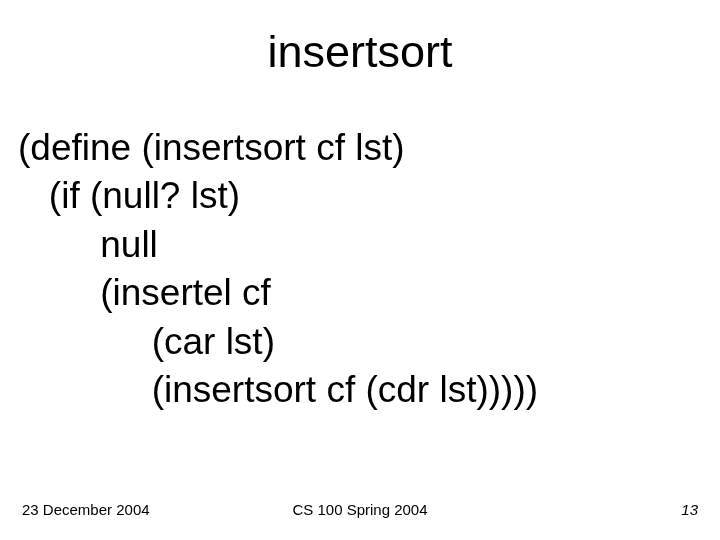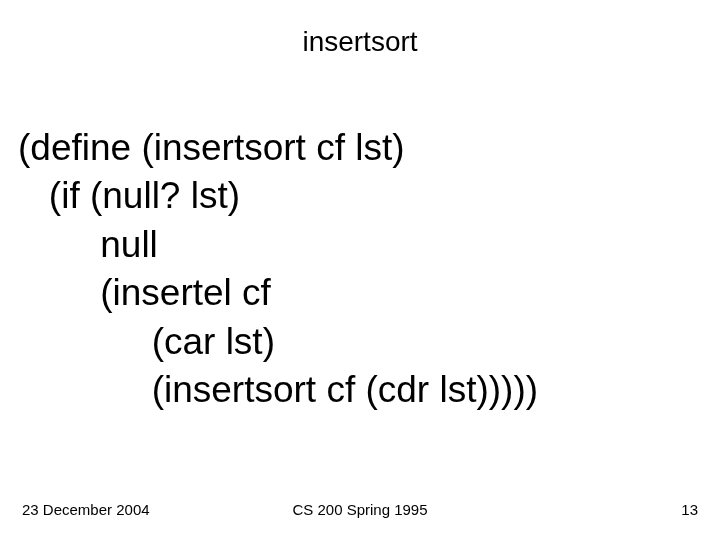--- a/index.html
+++ b/index.html
@@ -11,21 +11,21 @@
     color: #000000;
     position: relative;
     overflow: hidden;
   }
   .title {
     position: absolute;
     top: 26px;
     left: 0;
     width: 100%;
     text-align: center;
-    font-size: 28px;
+    font-size: 45px;
     font-weight: 400;
   }
   .code-block {
     position: absolute;
     top: 124px;
     left: 18px;
     font-size: 37px;
     line-height: 1.31;
     font-weight: 400;
     white-space: pre;
@@ -47,31 +47,32 @@
     position: absolute;
     left: 0;
     width: 100%;
     text-align: center;
     bottom: 0;
   }
   .footer-right {
     position: absolute;
     right: 22px;
     bottom: 0;
+    font-style: italic;
   }
 </style>
 </head>
 <body>
 
 <div class="title">insertsort</div>
 
 <div class="code-block">(define (insertsort cf lst)
    (if (null? lst)
         null
         (insertel cf
              (car lst)
              (insertsort cf (cdr lst)))))</div>
 
 <div class="footer">
   <div class="footer-left">23 December 2004</div>
-  <div class="footer-center">CS 200 Spring 1995</div>
+  <div class="footer-center">CS 100 Spring 2004</div>
   <div class="footer-right">13</div>
 </div>
 
 </body></html>

